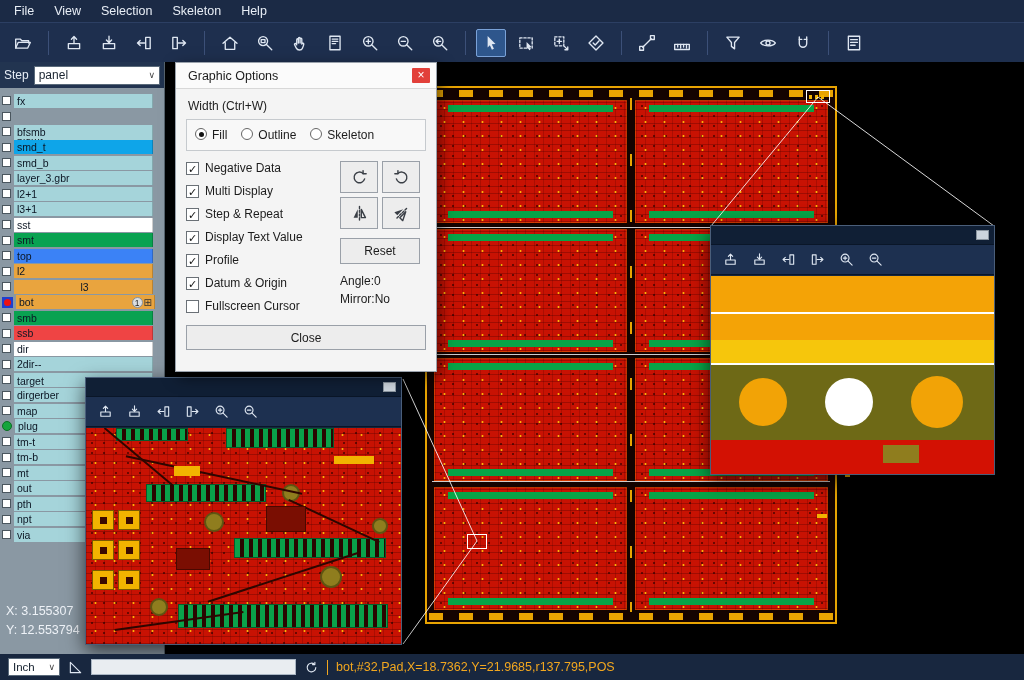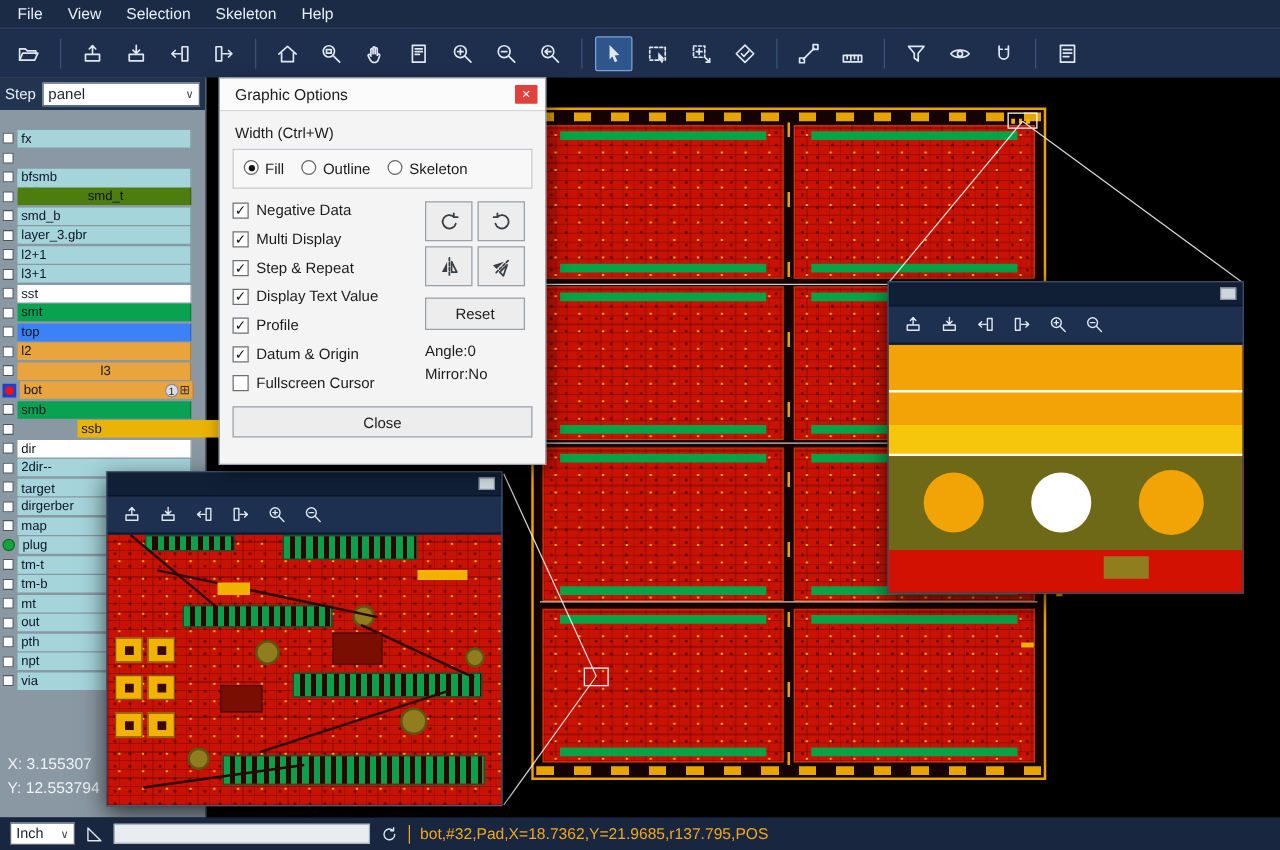--- a/index.html
+++ b/index.html
@@ -22,21 +22,21 @@
     stroke-linecap:round;stroke-linejoin:round}
 
   
   #sidebar{position:absolute;left:0;top:62px;width:165px;height:592px;background:#8a98a3;
     z-index:15;border-right:1px solid #55626c}
   #steprow{height:26px;background:#223450;display:flex;align-items:center;gap:5px;padding:0 4px}
   .slabel{color:#e8eef6;font-size:12px}
   .select{flex:1;height:19px;background:#fff;border:1px solid #5a6a7a;display:flex;
     align-items:center;justify-content:space-between;padding:0 4px;font-size:12px;color:#1a2430}
   .caret{font-size:9px;color:#444}
-  #layerlist{padding:15px 0 0 2px}
+  #layerlist{padding:5px 0 0 2px}
   .lrow{display:flex;align-items:center;height:15.5px;gap:3px}
   .cb{width:9px;height:9px;background:#fff;border:1px solid #4a565e;flex:0 0 auto}
   .ind{width:11px;height:11px;flex:0 0 auto;position:relative}
   .ind-red{background:#1f3fd0}
   .ind-red::after{content:'';position:absolute;inset:2px;border-radius:50%;background:#ee1212}
   .ind-green{width:10px;height:10px;border-radius:50%;background:#14a53c;border:1px solid #0b6e24;flex:0 0 auto}
   .lbar{flex:0 0 139px;height:14px;display:flex;align-items:center;border-right:1px solid rgba(0,0,0,.2)}
   .lname{font-size:10.5px;color:#0c1624;padding-left:3px;white-space:nowrap}
   .lbadge{margin-left:auto;width:11px;height:11px;border-radius:50%;background:#dcdfe2;
     border:1px solid #8a8f96;color:#222;font-size:8.5px;line-height:10px;text-align:center}
@@ -306,21 +306,21 @@
           </span>
         </div>
         <div class="lrow">
           <span class="cb"></span>
           <span class="lbar" style="background: rgb(165, 212, 218);">
             <span class="lname">bfsmb</span>
           </span>
         </div>
         <div class="lrow">
           <span class="cb"></span>
-          <span class="lbar" style="background: #4d7c0f; justify-content: center;">
+          <span class="lbar" style="background: #0ea5e9;">
             <span class="lname">smd_t</span>
           </span>
         </div>
         <div class="lrow">
           <span class="cb"></span>
           <span class="lbar" style="background: rgb(165, 212, 218);">
             <span class="lname">smd_b</span>
           </span>
         </div>
         <div class="lrow">
@@ -380,21 +380,21 @@
           </span>
         </div>
         <div class="lrow">
           <span class="cb"></span>
           <span class="lbar" style="background: rgb(9, 162, 81);">
             <span class="lname">smb</span>
           </span>
         </div>
         <div class="lrow">
           <span class="cb"></span>
-          <span class="lbar" style="background: #eab308; margin-left: 48px;">
+          <span class="lbar" style="background: #ef4444;">
             <span class="lname">ssb</span>
           </span>
         </div>
         <div class="lrow">
           <span class="cb"></span>
           <span class="lbar" style="background: rgb(255, 255, 255);">
             <span class="lname">dir</span>
           </span>
         </div>
         <div class="lrow">

